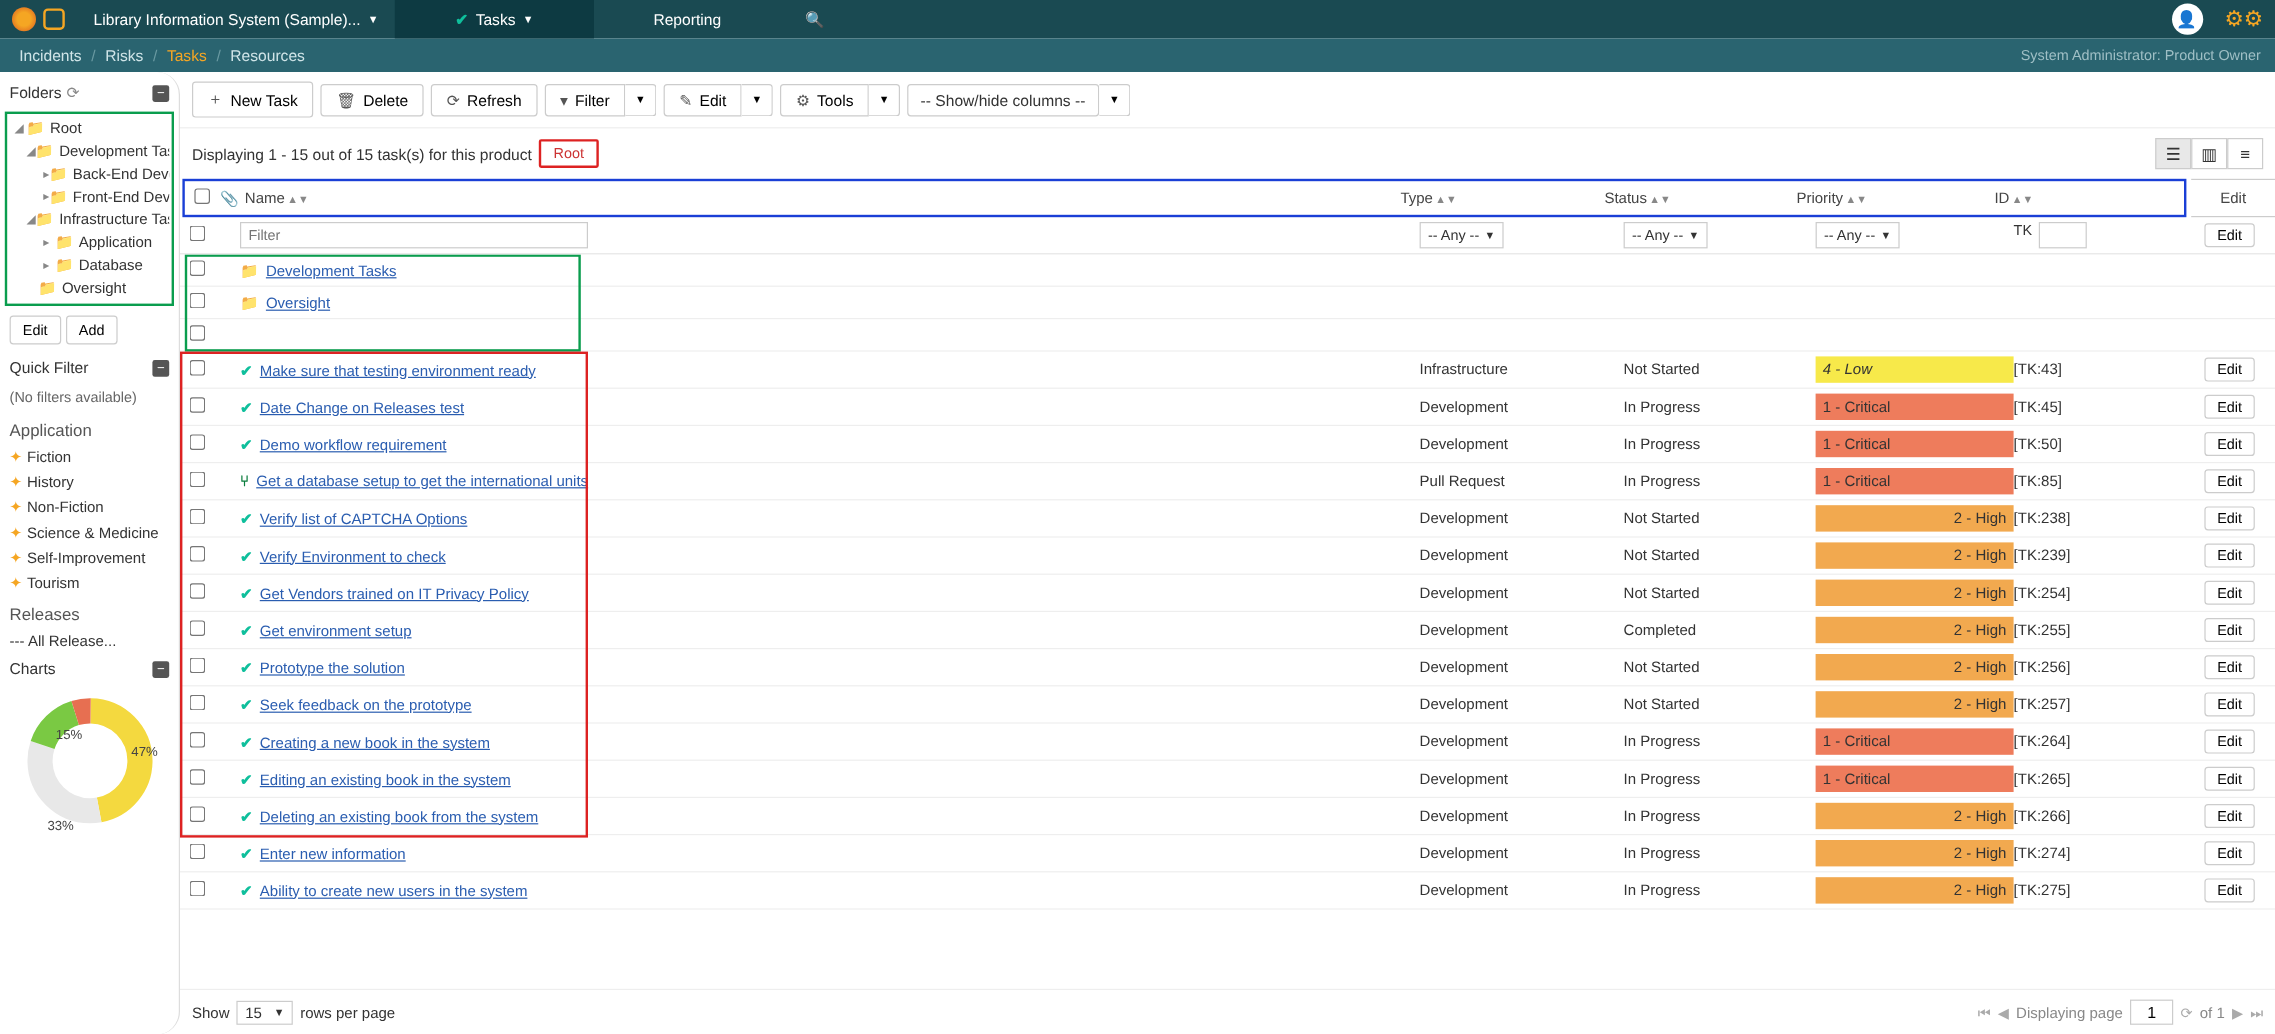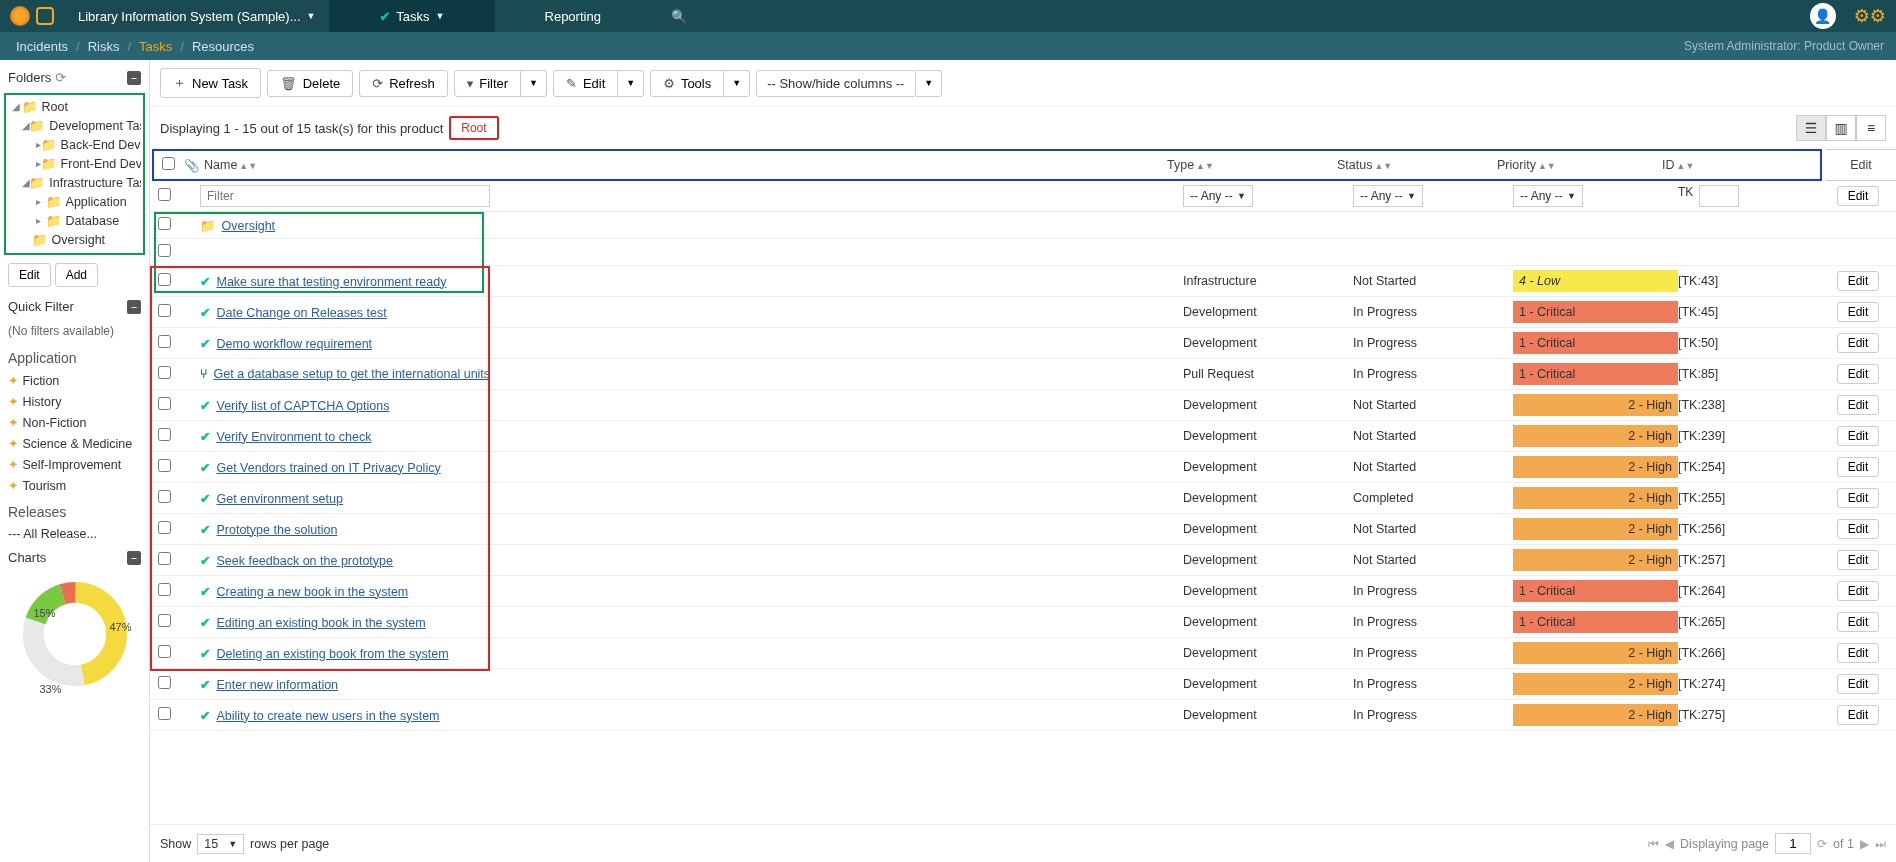--- a/index.html
+++ b/index.html
@@ -21,21 +21,21 @@
 
 
 .breadcrumb { display: flex; align-items: center; background: #2a6470; height: 28px; color: #d0e5e8; padding: 0 12px; font-size: 13px; }
 .breadcrumb a { color: #d0e5e8; text-decoration: none; margin: 0 4px; cursor: pointer; }
 .breadcrumb a.active { color: #f5a623; }
 .breadcrumb .sep { color: #6a9aa2; margin: 0 4px; }
 .breadcrumb .right { margin-left: auto; color: #9fbfc5; font-size: 12px; }
 
 
 .main { display: flex; min-height: calc(100vh - 60px); }
-.sidebar { width: 150px; border-right: 1px solid #ddd; background: #fff; padding: 4px 0; }
+.sidebar { width: 150px; border-right: 1px solid #ddd; background: #fff; padding: 4px 0; border-radius: 19px; }
 .content { flex: 1; display: flex; flex-direction: column; }
 
 
 .panel-head { display: flex; align-items: center; padding: 6px 8px; font-size: 13px; cursor: pointer; }
 .panel-head .sq { margin-left: auto; width: 14px; height: 14px; background: #555; color: #fff; font-size: 11px; display: flex; align-items: center; justify-content: center; border-radius: 2px; }
 .tree { border: 2px solid #0a9d4e; margin: 2px 4px; padding: 2px 2px 4px 2px; }
 .tree-item { display: flex; align-items: center; padding: 2px 4px; font-size: 12.5px; cursor: pointer; white-space: nowrap; overflow: hidden; }
 .tree-item .arr { width: 10px; color: #888; font-size: 10px; }
 .tree-item .fld { color: #f5a623; margin-right: 4px; }
 .tree-item.l1 { padding-left: 4px; }
@@ -241,21 +241,21 @@
     </div>
     <div class="donut">
       <svg viewBox="0 0 42 42">
         <circle cx="21" cy="21" r="15.9" fill="transparent" stroke="#f4d93f" stroke-width="8" stroke-dasharray="47 53" stroke-dashoffset="25"></circle>
         <circle cx="21" cy="21" r="15.9" fill="transparent" stroke="#e8e8e8" stroke-width="8" stroke-dasharray="33 67" stroke-dashoffset="-22"></circle>
         <circle cx="21" cy="21" r="15.9" fill="transparent" stroke="#7ac943" stroke-width="8" stroke-dasharray="15 85" stroke-dashoffset="-55"></circle>
         <circle cx="21" cy="21" r="15.9" fill="transparent" stroke="#e76f51" stroke-width="8" stroke-dasharray="5 95" stroke-dashoffset="-70"></circle>
       </svg>
       <span class="lbl" style="right:-2px;top:42px;">47%</span>
       <span class="lbl" style="left:20px;bottom:-6px;">33%</span>
-      <span class="lbl" style="left:14px;top:28px;">15%</span>
+      <span class="lbl" style="left:27px;top:28px;">15%</span>
     </div>
   </div>
 
   <div class="content">
 
     <div class="toolbar">
       <button class="tbtn">
           <span class="ico">＋</span>
           <span>New Task</span>
         </button>
@@ -355,20 +355,30 @@
           <span>TK</span>
           <input type="text" style="width: 40px;">
         </div>
       <div class="col-edit"><button class="editbtn">Edit</button></div>
     </div>
 
     <div class="grid">
       <div id="folder-rows">
           <div style="position: relative;">
             <div>
+              <div class="row">
+                <div class="col-chk"><input type="checkbox" class="chk" style=""></div>
+                <div class="col-att"></div>
+                <div class="col-name"><span class="fld">📁</span><a>Development Tasks</a></div>
+                <div class="col-type"></div>
+                <div class="col-status"></div>
+                <div class="col-priority"></div>
+                <div class="col-id"></div>
+                <div class="col-edit"></div>
+              </div>
               <div class="row">
                 <div class="col-chk"><input type="checkbox" class="chk" style=""></div>
                 <div class="col-att"></div>
                 <div class="col-name"><span class="fld">📁</span><a>Oversight</a></div>
                 <div class="col-type"></div>
                 <div class="col-status"></div>
                 <div class="col-priority"></div>
                 <div class="col-id"></div>
                 <div class="col-edit"></div>
               </div>

